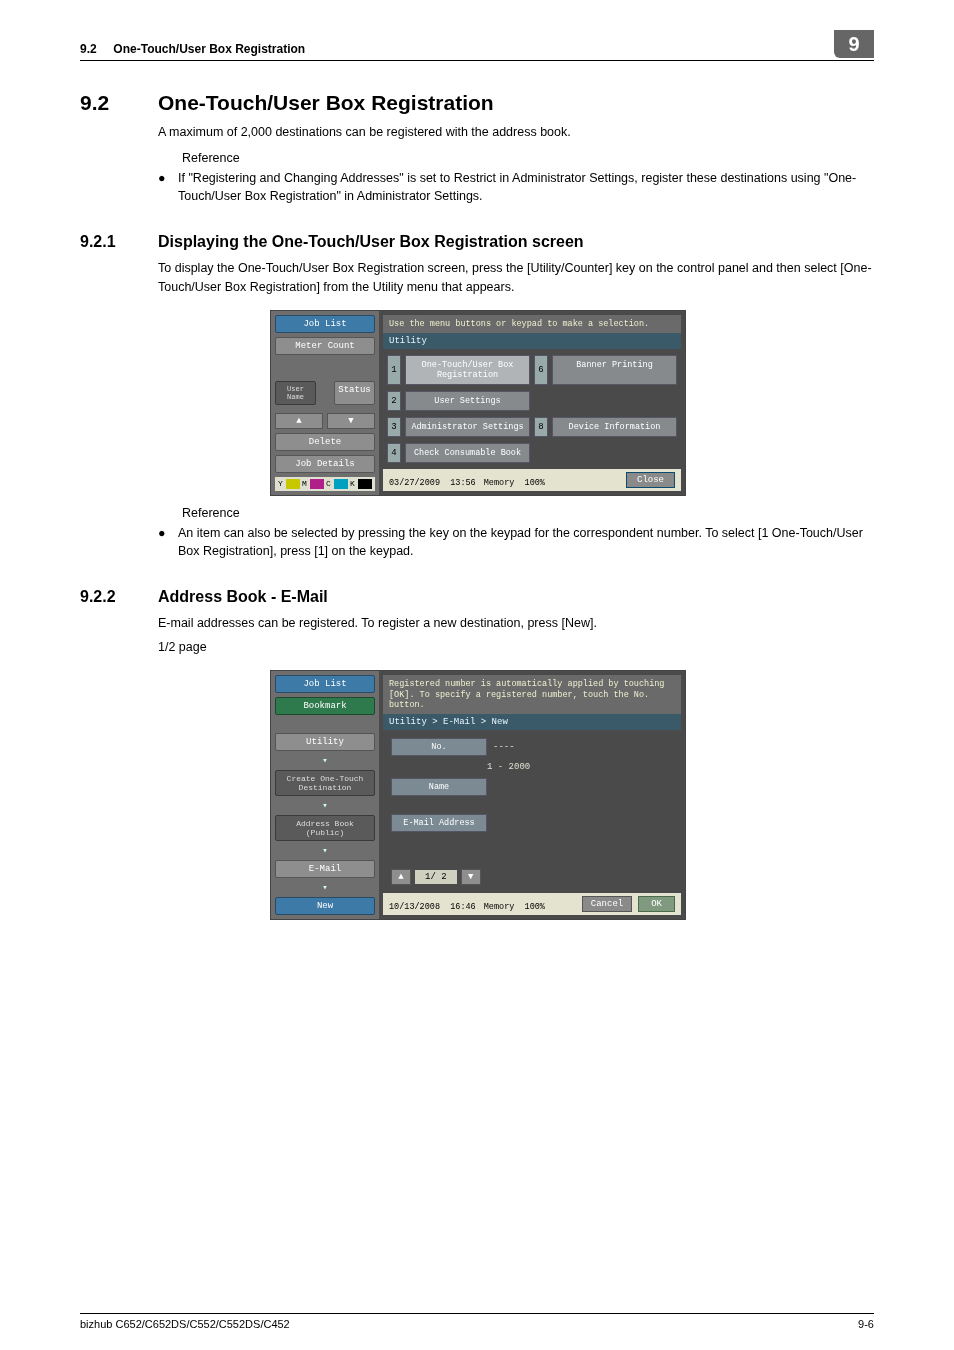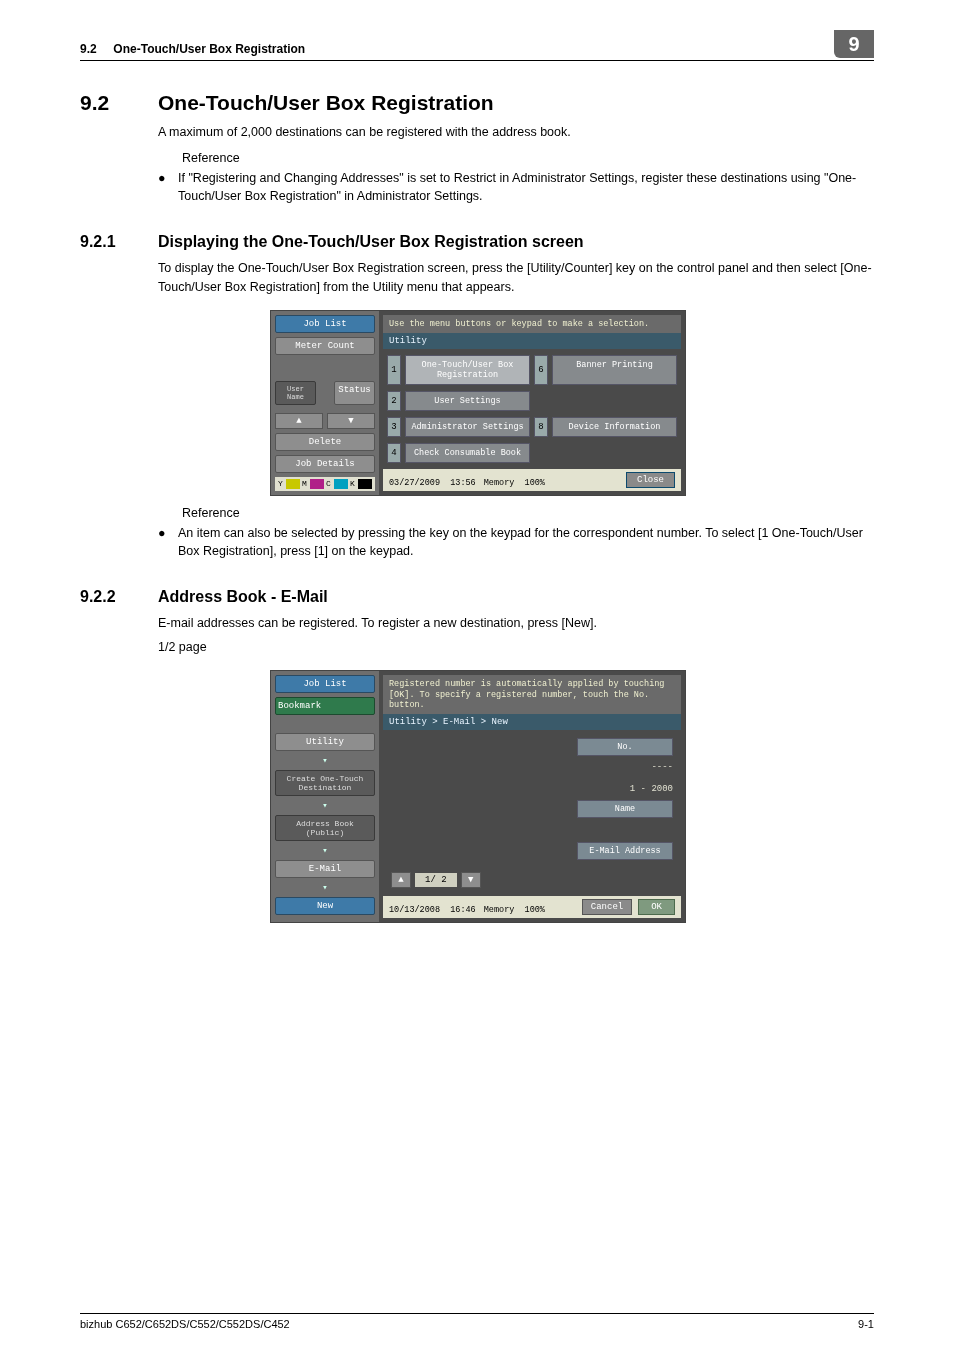--- a/index.html
+++ b/index.html
@@ -64,21 +64,21 @@
   }
   .panel-main {
      flex:1;
      background:#4a4a4a;
      padding:4px;
      display:flex; flex-direction:column;
   }
   .tab-btn     { background:#3e7aa8; color:#fff; text-align:center; padding:3px 2px; border:1px solid #2a4a63; border-radius:2px;}
   .tab-grey    { background:#8e8e8e; color:#fff; text-align:center; padding:3px 2px; border:1px solid #555; border-radius:2px;}
   .tab-dark    { background:#5a5a5a; color:#ddd; text-align:center; padding:3px 2px; border:1px solid #3a3a3a; border-radius:2px;}
-  .tab-green   { background:#2f7a4c; color:#fff; text-align:left; padding:3px 2px; border:1px solid #1d4a2f; border-radius:2px;}
+  .tab-green   { background:#2f7a4c; color:#fff; text-align:center; padding:3px 2px; border:1px solid #1d4a2f; border-radius:2px;}
   .topmsg      { background:#6a6a6a; color:#f0f0d0; padding:4px 6px; font-size:8.5px; line-height:1.2; }
   .breadcrumb  { background:#3a5a6a; color:#e8f4ff; padding:3px 6px; font-size:9px; }
   .menu-grid   { flex:1; padding:6px 4px; display:grid; grid-template-columns: 14px 1fr 14px 1fr; gap:6px 4px; align-content:start;}
   .menu-num    { background:#9aa; color:#000; display:flex; align-items:center; justify-content:center; font-size:9px; border:1px solid #556; }
   .menu-btn    { background:#868a8d; color:#fff; text-align:center; padding:4px 2px; border:1px solid #556; font-size:8.5px; }
   .menu-btn.hl { background:#b0b4b7; color:#fff; }
   .statusbar   { background:#e3e3d0; color:#000; padding:3px 6px; display:flex; align-items:flex-end; font-size:8.5px; }
   .statusbar .spacer { flex:1; }
   .close-btn   { background:#8a8a8a; color:#fff; border:1px solid #0c4a6e; padding:2px 10px; font-size:9px; }
   .ok-btn      { background:#7f9a7f; color:#fff; border:1px solid #4c6a4c; padding:2px 12px; font-size:9px; }
@@ -87,21 +87,21 @@
   .side-spacer { flex:1; }
   .arrow-row   { display:flex; gap:4px; }
   .arrow-btn   { flex:1; background:#8e8e8e; color:#fff; text-align:center; border:1px solid #555; padding:2px 0; }
   .toner-row   { display:flex; gap:2px; background:#e0e0d0; padding:2px 3px; }
   .toner       { width:16px; height:10px; }
   .tY { background:#c8c800; } .tM { background:#b02088; } .tC { background:#00a0c0; } .tK { background:#000; }
   .toner-lbl   { color:#000; font-size:8px; margin-right:1px; }
 
   
   .form-area   { flex:1; padding:8px 8px; display:flex; flex-direction:column; gap:6px; }
-  .form-row    { display:flex; align-items:flex-end; gap:6px;flex-direction:column; }
+  .form-row    { display:flex; align-items:center; gap:6px; }
   .form-lbl    { width:90px; background:#7b8a93; color:#fff; text-align:center; padding:3px 2px; border:1px solid #556; font-size:8.5px; }
   .form-val    { flex:1; color:#e0e0d0; font-size:9px; }
   .page-nav    { display:flex; align-items:center; gap:4px; margin-top:auto; }
   .page-ind    { background:#d0d0c0; color:#000; padding:2px 10px; font-size:9px; }
   .small-arrow { width:18px; background:#8e8e8e; color:#fff; text-align:center; border:1px solid #555; padding:2px 0;}
 
   
   .footer {
     position:absolute; bottom:20px; left:80px; right:80px;
     border-top:1px solid #000;
@@ -272,16 +272,16 @@
             <div class="ok-btn">OK</div>
           </div>
         </div>
       </div>
     </div>
   </div>
 
   <div class="footer">
     <span>bizhub C652/C652DS/C552/C552DS/C452</span>
     <div class="spacer"></div>
-    <span>9-1</span>
+    <span>9-6</span>
   </div>
 
 </div>
 
 </body></html>

